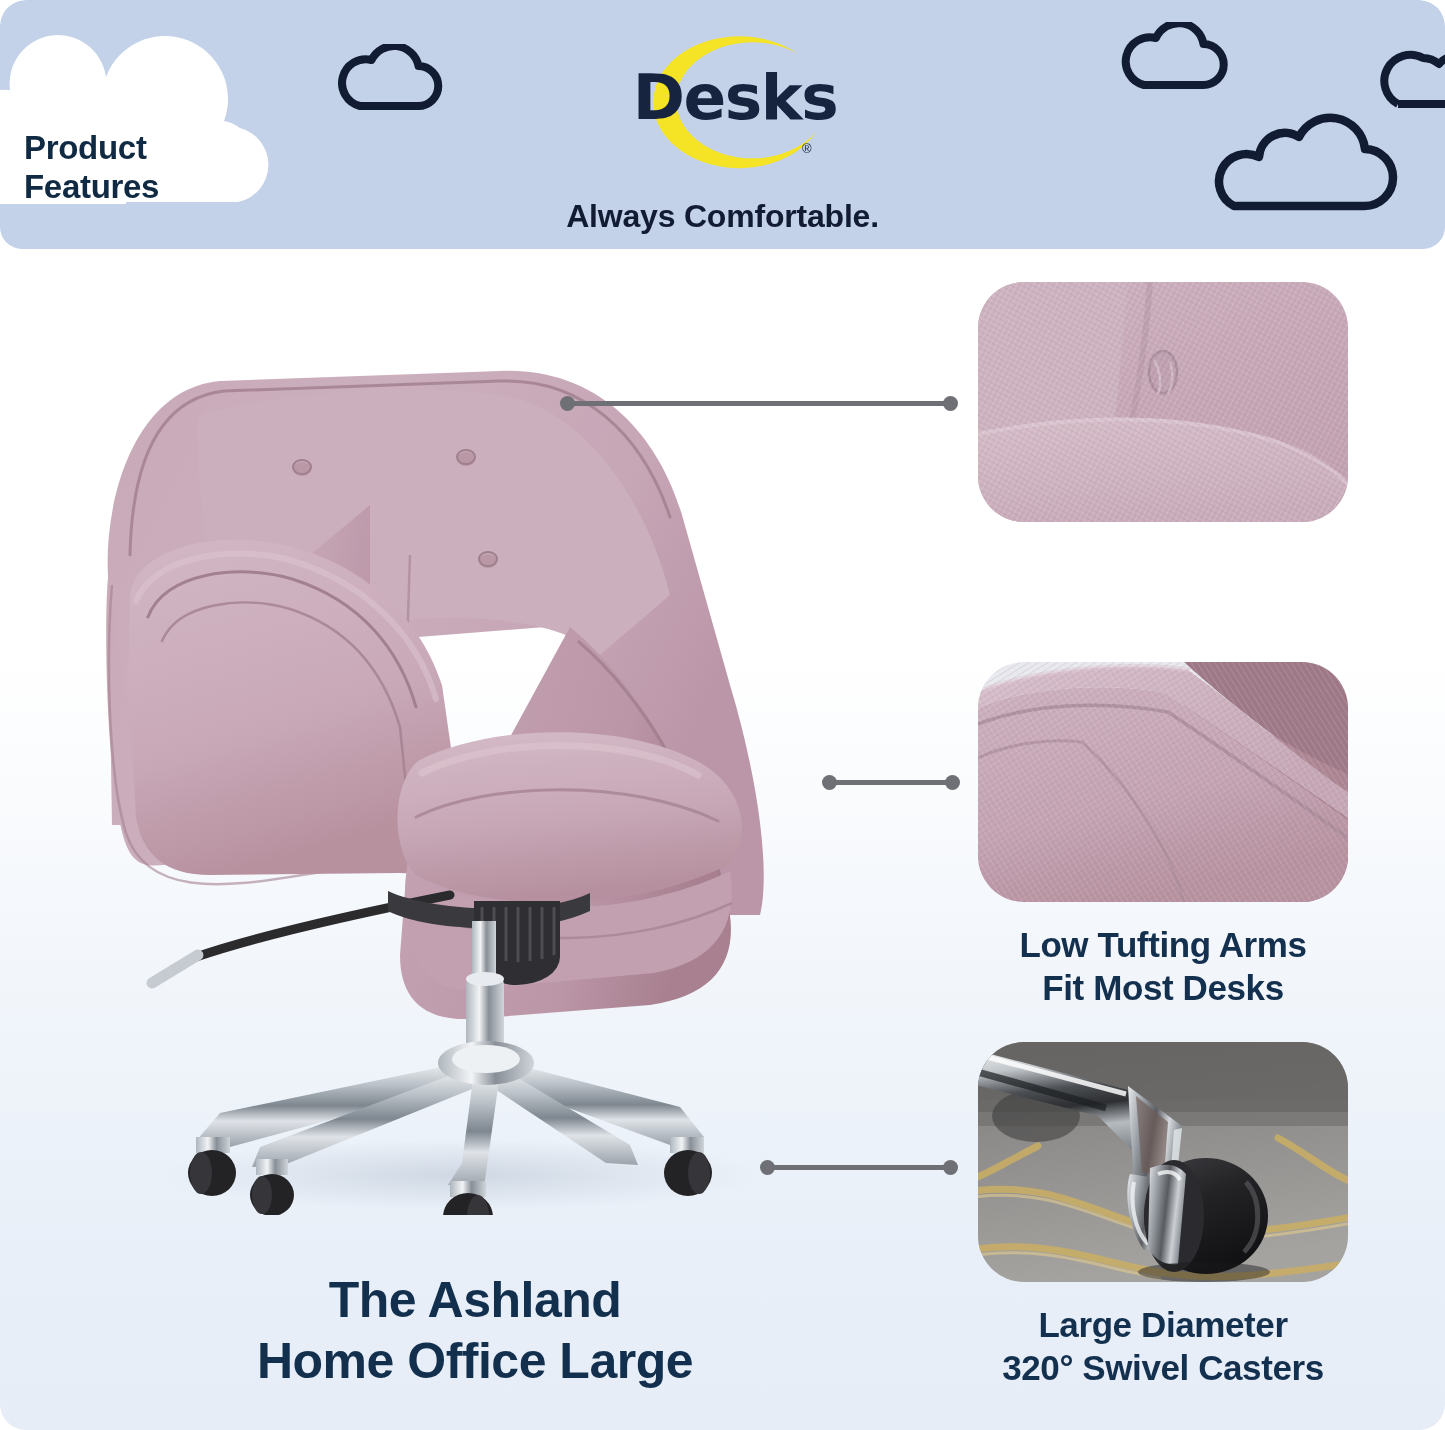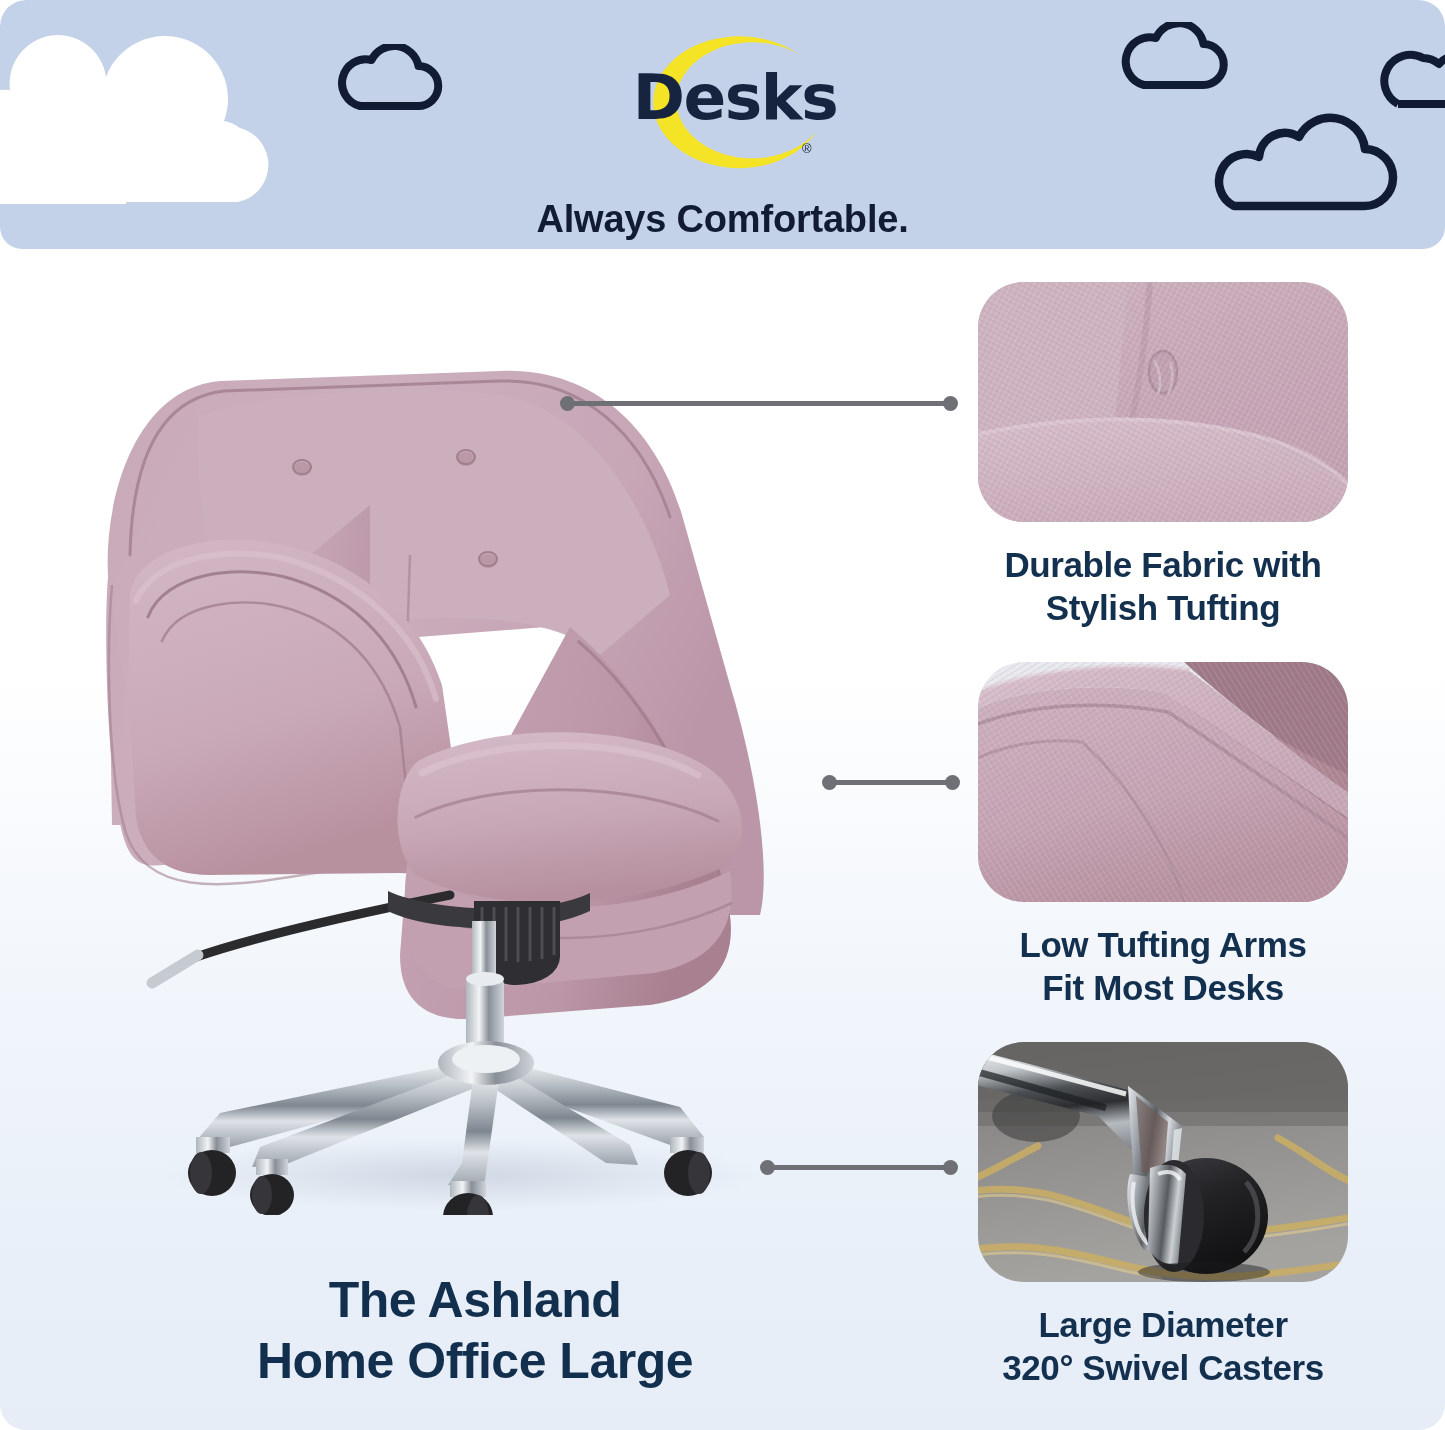--- a/index.html
+++ b/index.html
@@ -46,21 +46,21 @@
     font-family:"DejaVu Sans", sans-serif;
     font-weight:bold; font-size:63px; letter-spacing:-1.5px;
     line-height:63px; z-index:4;
   }
   #serta-reg {
     position:absolute; left:172px; top:113px;
     font-size:13px; color:#16243f; z-index:5;
   }
   #serta-tagline {
     position:absolute; left:0; top:198px; width:1445px; text-align:center;
-    color:#111c33; font-weight:bold; font-size:38px; letter-spacing:-0.2px;
+    color:#111c33; font-weight:bold; font-size:32px; letter-spacing:-0.2px;
   }
 
   
   #chair-figure { position:absolute; left:70px; top:355px; width:760px; height:860px; }
   #chair-figure svg { display:block; }
 
   
   #product-title {
     position:absolute; left:60px; top:1270px; width:830px;
     text-align:center; color:#12304e;
@@ -134,20 +134,22 @@
         <path d="M18 178
                  H272
                  a38 38 0 0 0 2 -74
                  a40 40 0 0 0 -16 -7
                  a62 62 0 0 0 -118 -44
                  a48 48 0 0 0 -96 13
                  a41 41 0 0 0 -22 78
                  a34 34 0 0 0 -4 34 Z" fill="#ffffff"></path>
         <rect x="-40" y="118" width="200" height="62" fill="#ffffff"></rect>
       </svg>
+      <div id="features-badge-text">Product
+Features</div>
     </div>
 
     <div id="serta-logo">
       <svg width="210" height="150" viewBox="0 0 210 150">
         <defs>
           <clipPath id="crescent-clip">
             <path d="M0 0 H210 V150 H0 Z M200 0 H210 V30 H200 Z"></path>
           </clipPath>
         </defs>
 
@@ -405,22 +407,20 @@
         <path d="M0 152 C 90 134, 182 132, 262 150 C 320 162, 352 184, 370 202" fill="none" stroke="#e0cbd5" stroke-width="4" opacity="0.6"></path>
 
         <ellipse cx="185" cy="92" rx="15" ry="22" fill="#bfa0b0"></ellipse>
         <ellipse cx="185" cy="90" rx="14" ry="21" fill="none" stroke="#a98d9c" stroke-width="2.5"></ellipse>
         <path d="M176 78 C 182 88, 184 102, 180 112" fill="none" stroke="#d5c0ca" stroke-width="2.5" opacity="0.8"></path>
         <path d="M192 80 C 196 92, 194 104, 190 112" fill="none" stroke="#d5c0ca" stroke-width="2.5" opacity="0.7"></path>
 
         <rect width="370" height="240" fill="url(#weave)"></rect>
       </svg>
     </div>
-    <div class="feature-caption">Durable Fabric with
-Stylish Tufting</div>
   </div>
 
   <div class="feature" id="feature-1">
     <div class="feature-img">
       <svg width="370" height="240" viewBox="0 0 370 240">
         <defs>
           <linearGradient id="arm-face" x1="0" y1="0" x2="0.4" y2="1">
             <stop offset="0%" stop-color="#cdb1bf"></stop>
             <stop offset="60%" stop-color="#c4a3b3"></stop>
             <stop offset="100%" stop-color="#b7919f"></stop>

